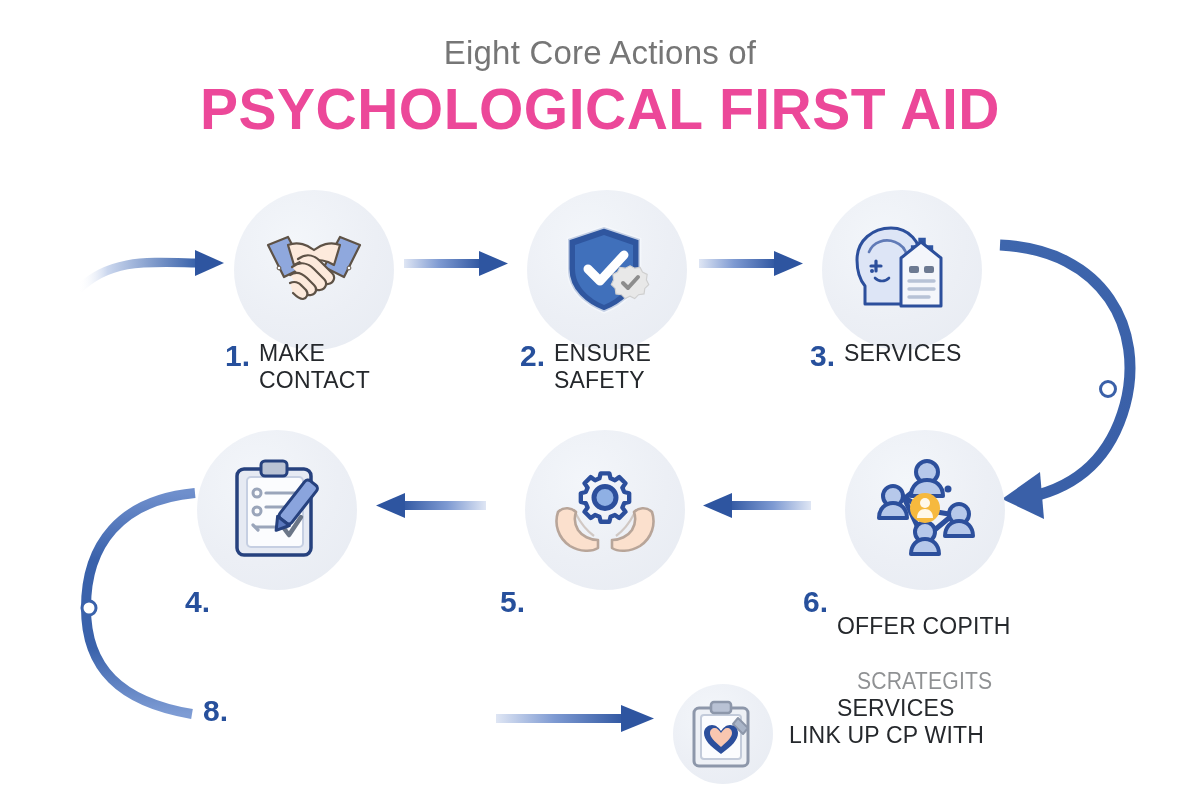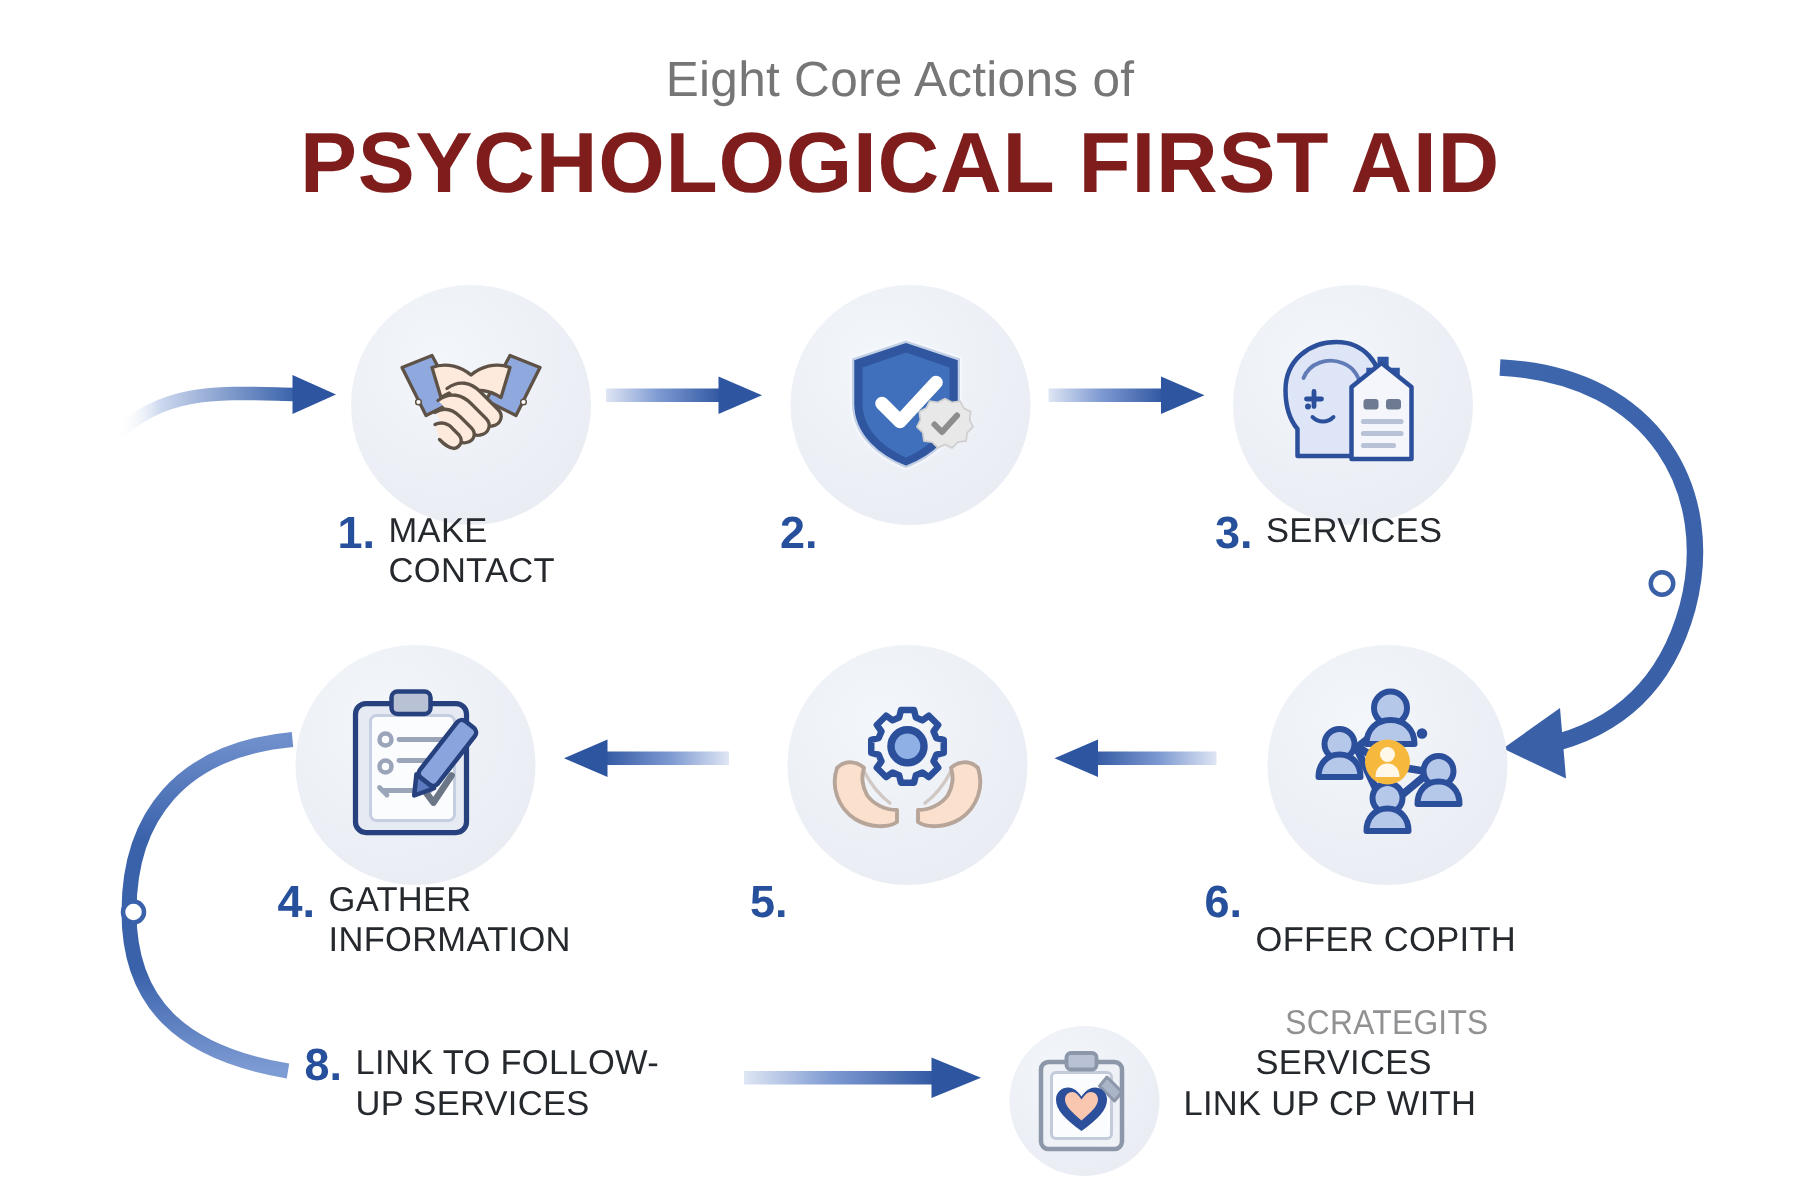--- a/index.html
+++ b/index.html
@@ -32,21 +32,21 @@
     font-size: 33px;
     color: #767676;
     letter-spacing: 0.2px;
     font-weight: 500;
     line-height: 1.15;
   }
   .maintitle {
     margin-top: 6px;
     font-size: 57px;
     font-weight: 700;
-    color: #7f1d1d;
+    color: #ec4899;
     letter-spacing: 0.5px;
     line-height: 1.1;
   }
 
   
   #arrows {
     position: absolute;
     inset: 0;
     width: 1200px;
     height: 800px;
@@ -239,20 +239,22 @@
         <path d="M36,54 L48,66 L72,40" fill="none" stroke="#ffffff" stroke-width="9" stroke-linecap="round" stroke-linejoin="round"></path>
         <g transform="translate(78,68)">
           <path d="M0,-22 L6,-19 L13,-20 L16,-14 L22,-11 L21,-4 L24,2 L19,7 L18,14 L11,15 L6,20 L0,17 L-6,20 L-11,15 L-18,14 L-19,7 L-24,2 L-21,-4 L-22,-11 L-16,-14 L-13,-20 L-6,-19 Z" fill="#e8e8e8" stroke="#cfcfcf" stroke-width="1.5" transform="scale(0.78)"></path>
           <path d="M-7,0 L-2,5 L8,-6" fill="none" stroke="#8d8d8d" stroke-width="4" stroke-linecap="round" stroke-linejoin="round"></path>
         </g>
       </svg>
     </div>
   </div>
   <div class="caption" id="cap2">
     <span class="num">2.</span>
+    <span class="lbl">ENSURE
+SAFETY</span>
   </div>
 
   <div class="step" id="step3">
     <div class="bubble">
       <svg width="118" height="108" viewBox="0 0 118 108">
         <g stroke="#2c4f9c" stroke-width="3" stroke-linejoin="round" stroke-linecap="round" fill="none">
           <path d="M14,44 C14,24 30,12 48,12 C66,12 78,26 78,44 C78,58 70,68 60,72 L60,88 L22,88 L22,70 C17,64 14,55 14,44 Z" fill="#dde5f6"></path>
           <path d="M26,36 C30,26 42,22 52,26 C60,29 64,36 64,44" stroke-width="2.6" stroke-opacity="0.7"></path>
           <path d="M28,50 L38,50 M33,45 L33,55" stroke-width="3.2" stroke="#2c4f9c"></path>
           <path d="M32,62 C36,66 42,66 46,62" stroke-width="2.6"></path>
@@ -296,22 +298,20 @@
         </g>
         <g transform="rotate(38 70 52)">
           <rect x="62" y="22" width="15" height="48" rx="4" fill="#8aa4dd" stroke="#26417e" stroke-width="3"></rect>
           <path d="M62,70 L69.5,82 L77,70 Z" fill="#5b79be" stroke="#26417e" stroke-width="3" stroke-linejoin="round"></path>
         </g>
       </svg>
     </div>
   </div>
   <div class="caption" id="cap4">
     <span class="num">4.</span>
-    <span class="lbl">GATHER
-INFORMATION</span>
   </div>
 
   <div class="step" id="step5">
     <div class="bubble">
       <svg width="118" height="108" viewBox="0 0 118 108">
         <g transform="translate(59,36)">
           <path d="M-7,-30 L7,-30 L9,-22 L16,-19 L23,-24 L33,-14 L28,-7 L31,0 L39,2 L39,16 L31,18 L28,25 L33,32 L23,42 L16,37 L9,40 L7,48 L-7,48 L-9,40 L-16,37 L-23,42 L-33,32 L-28,25 L-31,18 L-39,16 L-39,2 L-31,0 L-28,-7 L-33,-14 L-23,-24 L-16,-19 L-9,-22 Z" transform="scale(0.62)" fill="none" stroke="#2c4f9c" stroke-width="7" stroke-linejoin="round"></path>
           <circle cx="0" cy="5.5" r="11" fill="#8fb0e4" stroke="#2c4f9c" stroke-width="5"></circle>
         </g>
         <g stroke="#b8a599" stroke-width="2.6" stroke-linejoin="round" fill="#fbe0cd">
@@ -374,22 +374,20 @@
       <span>OFFER COPITH</span><br>
       <span class="garble">
         <span>SERVICES</span>
         <span class="over o2">SCRATEGITS</span>
       </span>
     </span>
   </div>
 
   <div class="caption" id="cap8">
     <span class="num">8.</span>
-    <span class="lbl">LINK TO FOLLOW-
-UP SERVICES</span>
   </div>
 
   <div class="step" id="step7">
     <div class="bubble small">
       <svg width="74" height="76" viewBox="0 0 74 76">
         <rect x="8" y="12" width="54" height="58" rx="5" fill="#eef1f6" stroke="#8d97aa" stroke-width="3"></rect>
         <rect x="15" y="19" width="40" height="44" rx="3" fill="#fbfcfe" stroke="#c3cbda" stroke-width="2"></rect>
         <rect x="25" y="6" width="20" height="11" rx="3" fill="#b9c2d4" stroke="#8d97aa" stroke-width="2.6"></rect>
         <path d="M52,22 L62,32 L57,38 L47,28 Z" fill="#aab5c8" stroke="#8d97aa" stroke-width="2" stroke-linejoin="round"></path>
         <path d="M35,58 C24,50 18,44 18,37 C18,32 22,29 26,29 C30,29 33,32 35,35 C37,32 40,29 44,29 C48,29 52,32 52,37 C52,44 46,50 35,58 Z" fill="#2c4f9c"></path>

